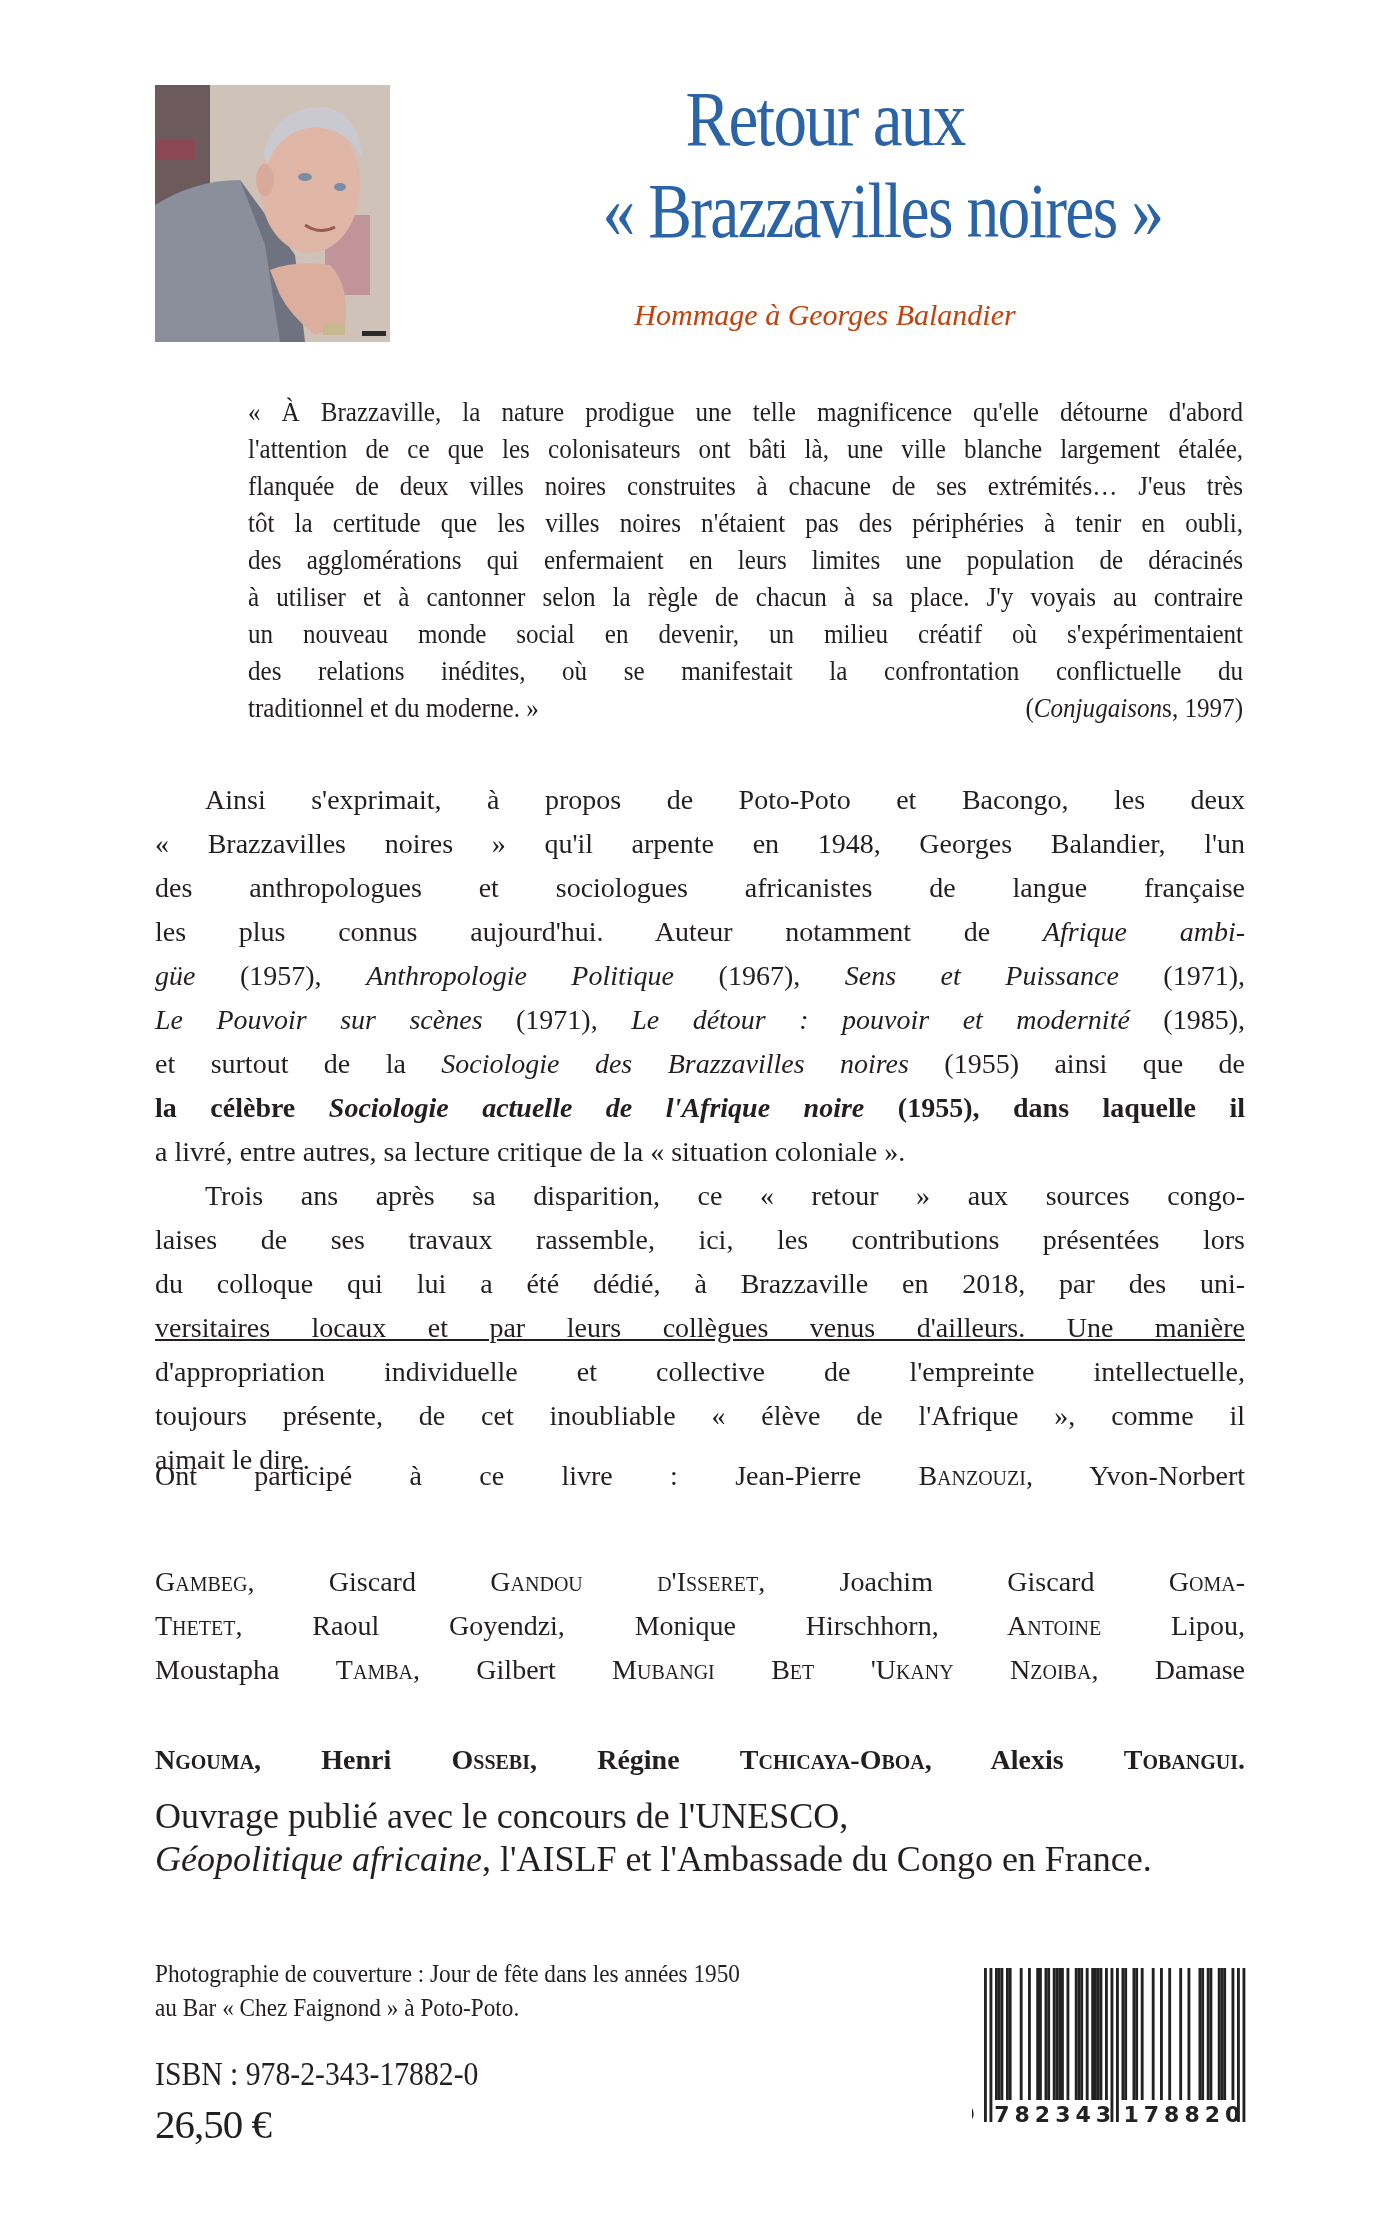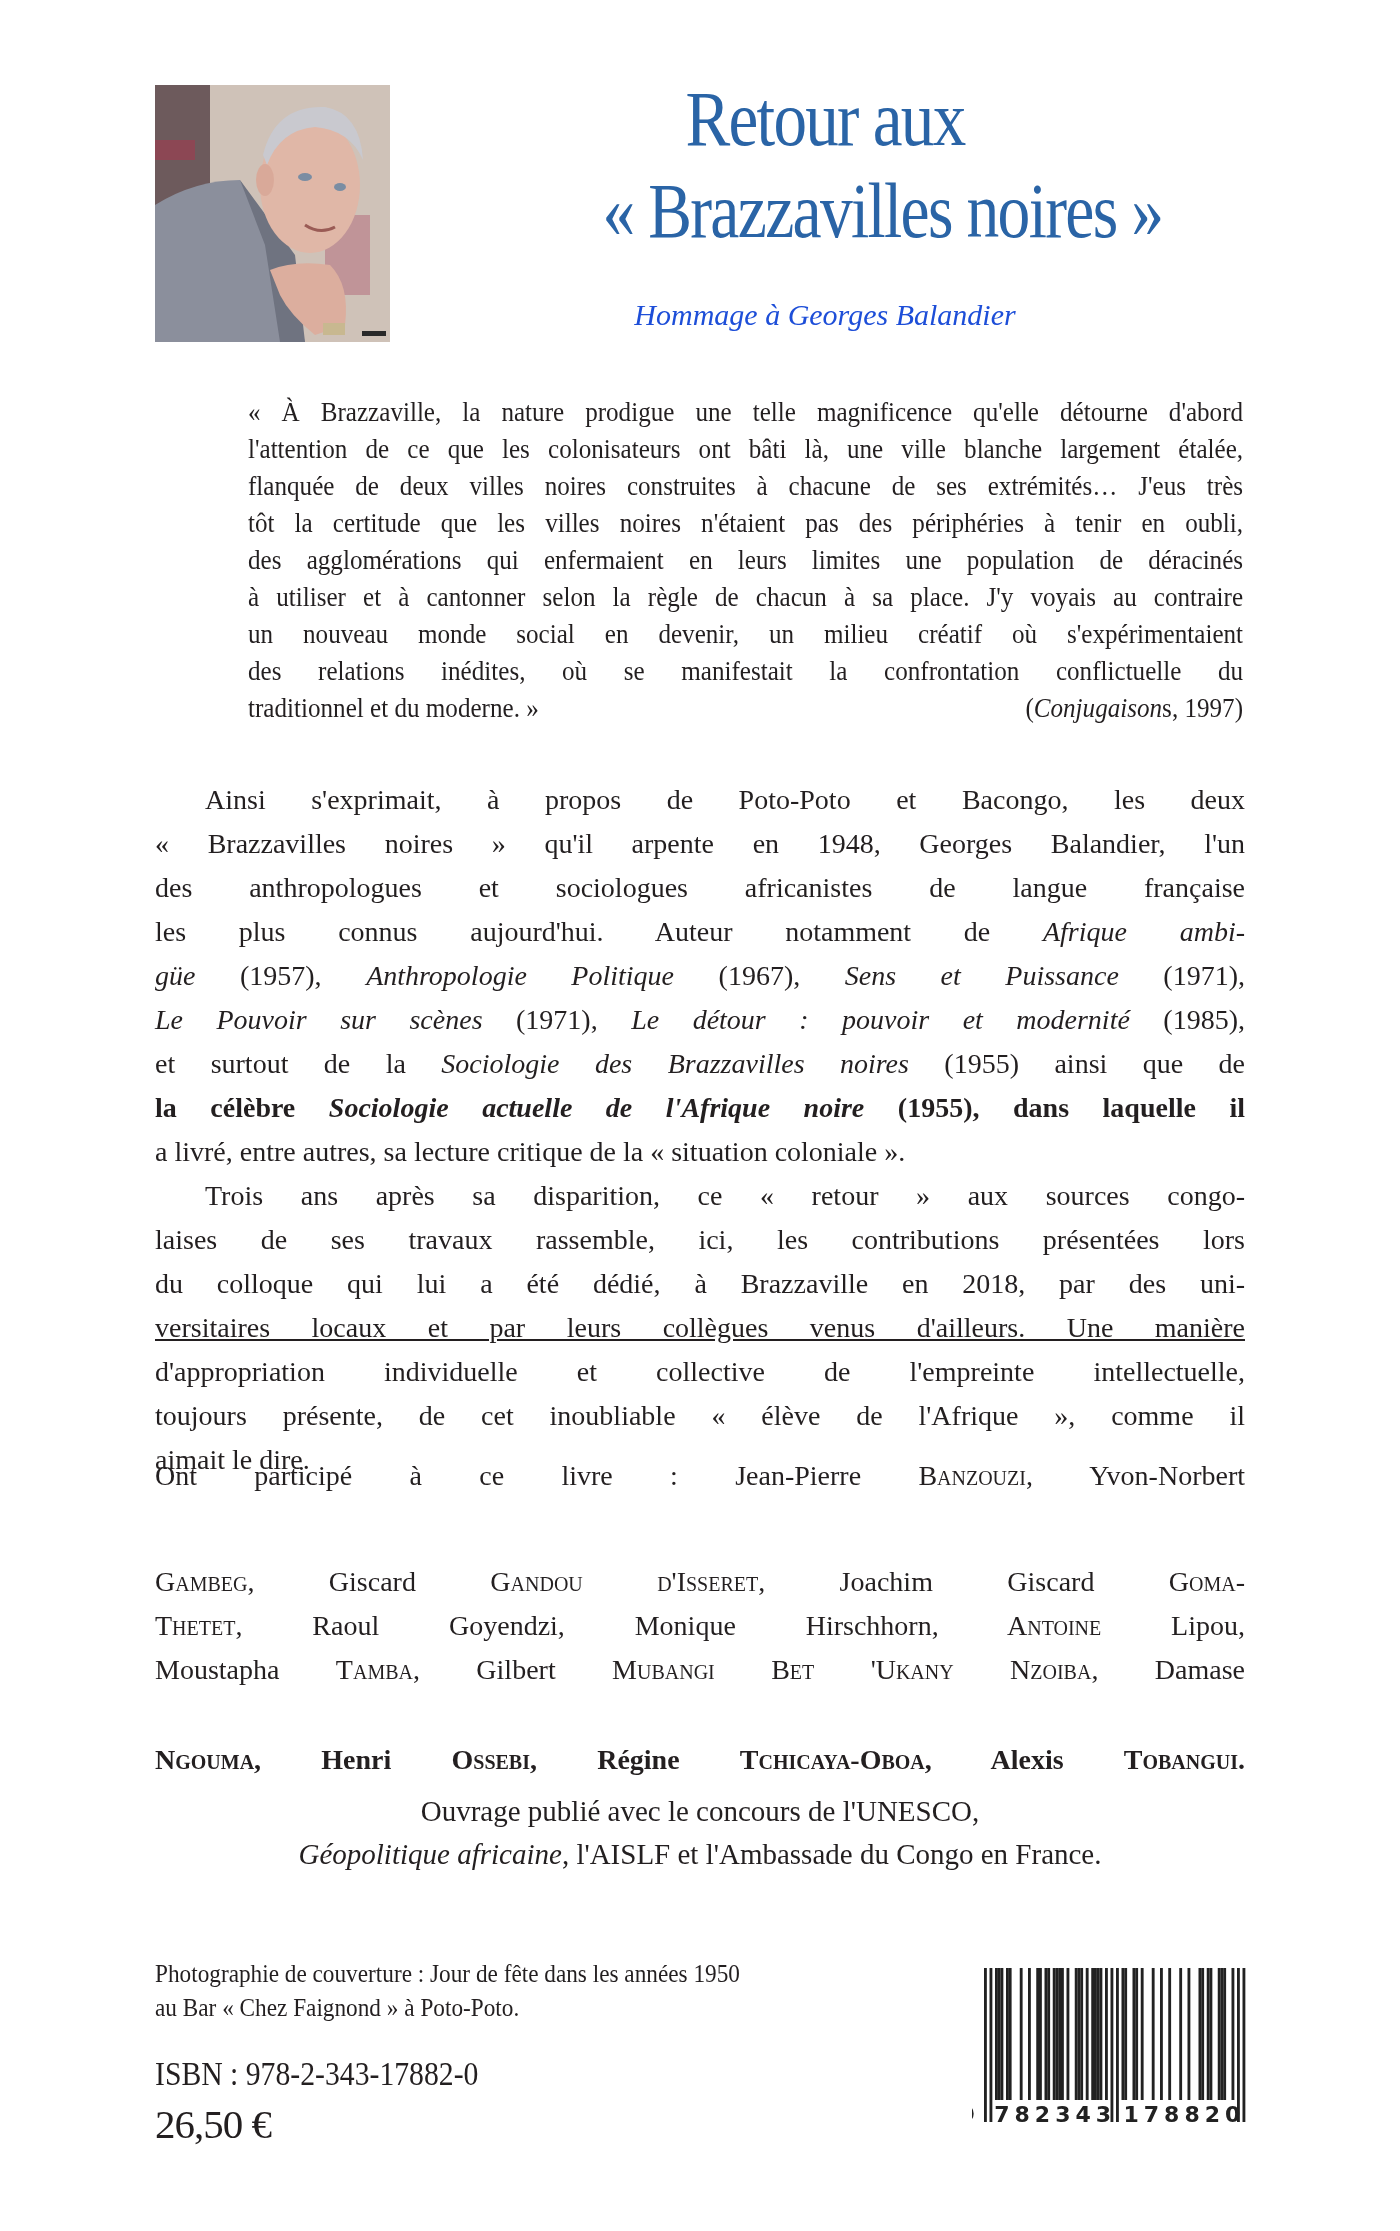--- a/index.html
+++ b/index.html
@@ -6,30 +6,30 @@
   body { width:1400px; height:2231px; position:relative; overflow:hidden;
          font-family:"Liberation Serif","DejaVu Serif",serif; color:#231f20; }
   .abs { position:absolute; }
   .photo { left:155px; top:85px; width:235px; height:257px; overflow:hidden;
            background:linear-gradient(90deg,#5c4a4f 0%,#b39a9b 18%,#c9b9ad 40%,#d6c6bb 60%,#b88893 80%,#cdbfb6 100%); }
   .photo svg { display:block; }
   .photo-tag { position:absolute; right:4px; bottom:6px; width:24px; height:5px; background:#2a2a2a; }
   .title { left:560px; width:530px; text-align:center; color:#2a64a6; font-size:78px; line-height:1; white-space:nowrap; }
   .t1 { top:80px; letter-spacing:-2px; transform:scaleX(0.86); transform-origin:center; }
   .t2 { top:172px; letter-spacing:-2px; transform:scaleX(0.84); transform-origin:center; }
-  .subtitle { left:560px; width:530px; top:298px; text-align:center; font-style:italic; font-size:30px; color:#1d4ed8; white-space:nowrap; }
+  .subtitle { left:560px; width:530px; top:298px; text-align:center; font-style:italic; font-size:30px; color:#c2410c; white-space:nowrap; }
 
   .line { position:absolute; white-space:nowrap; text-align:justify; text-align-last:justify; }
   .line.last { text-align-last:left; }
   .q { left:248px; width:995px; font-size:27px; transform:scaleX(0.93); transform-origin:left; }
   .q .inner { display:block; width:1070px; text-align:justify; text-align-last:justify; }
   .b { left:155px; font-size:28px; }
   .s { font-variant:small-caps; }
   i { font-style:italic; }
-  .center { position:absolute; left:155px; width:1090px; text-align:center; font-size:29px; white-space:nowrap; }
+  .center { position:absolute; left:155px; width:1090px; font-size:36px; white-space:nowrap; }
   .foot { position:absolute; left:155px; white-space:nowrap; }
   .barcode { left:972px; top:1966px; width:275px; height:165px; }
 </style>
 </head>
 <body>
 
 <div class="abs photo">
   <svg width="235" height="257" viewBox="0 0 235 257">
     <rect x="0" y="0" width="235" height="257" fill="#cfc2b8"></rect>
     <rect x="0" y="0" width="55" height="120" fill="#6d5a5c"></rect>

